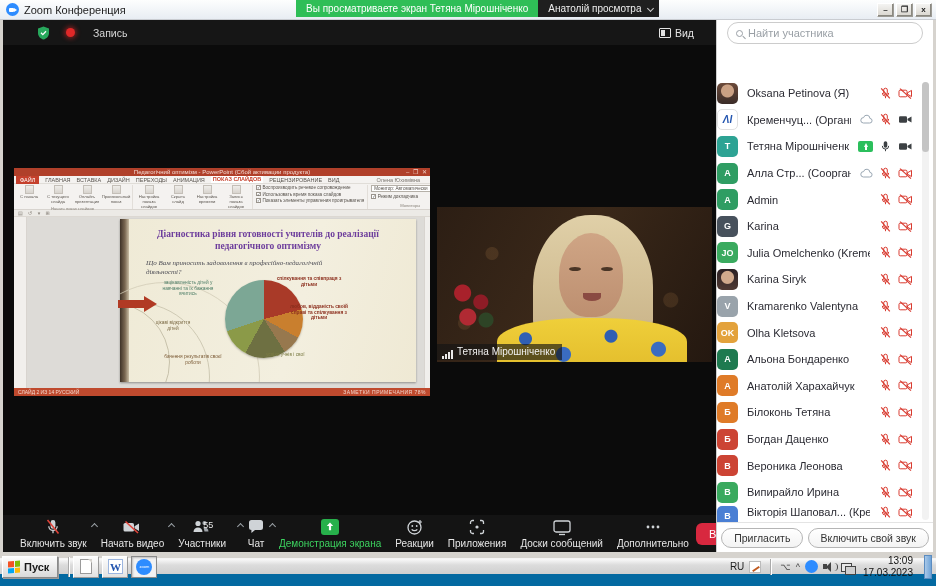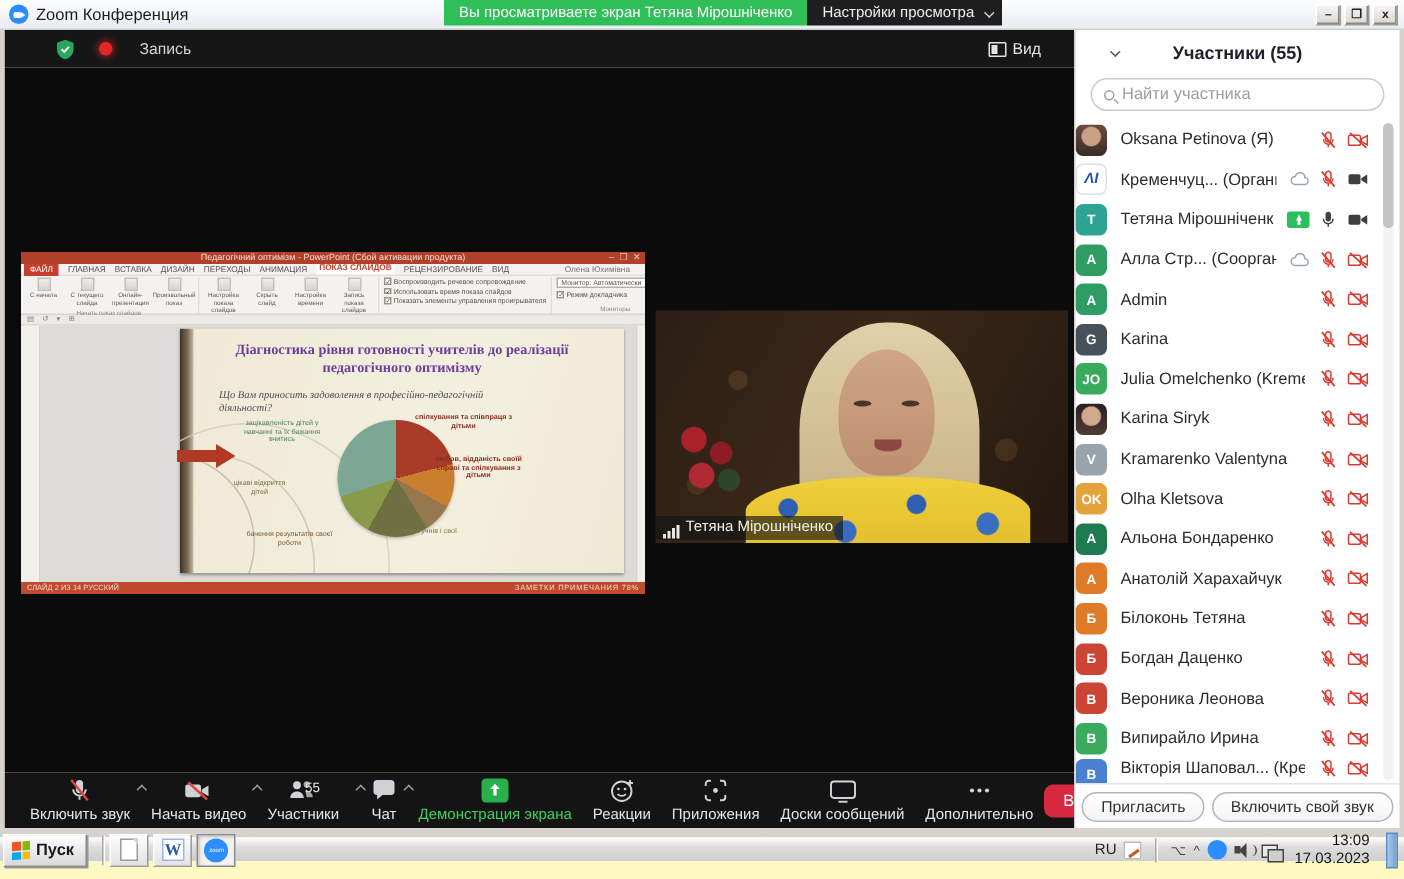--- a/index.html
+++ b/index.html
@@ -1,18 +1,18 @@
 <!DOCTYPE html>
 <html><head>
 <meta charset="utf-8">
 <style>
   * { margin:0; padding:0; box-sizing:border-box; }
   html,body { width:936px; height:586px; overflow:hidden; background:#000;
     font-family:"Liberation Sans", sans-serif; }
-  .stage { position:absolute; inset:0; width:936px; height:586px; background:#fef9c3; }
+  .stage { position:absolute; inset:0; width:936px; height:586px; background:#0369a1; }
 
   
   .titlebar { position:absolute; left:0; top:0; width:936px; height:20px;
     background:linear-gradient(#fdfefe,#e8edf3); border-bottom:1px solid #c9ccd1;
     display:flex; align-items:center; padding-left:6px; }
   .zoom-app-icon { width:13px; height:13px; border-radius:50%; background:#2d8cff;
     display:inline-block; margin-right:5px; position:relative; }
   .zoom-app-icon:after { content:""; position:absolute; left:3px; top:4.5px; width:5px; height:4px;
     background:#fff; border-radius:1px; }
   .zoom-app-icon:before { content:""; position:absolute; right:2px; top:4.5px;
@@ -271,21 +271,21 @@
     <div class="winbtns">
       <div class="wbtn">–</div>
       <div class="wbtn">❐</div>
       <div class="wbtn">x</div>
     </div>
   </div>
 
   <div class="banner">
     <div class="bgreen">Вы просматриваете экран Тетяна Мірошніченко</div>
     <div class="bdark">
-      <span>Настройки просмотра</span>
+      <span>Анатолій просмотра</span>
       <span class="chev chev-down"></span>
     </div>
   </div>
 
   <div class="meetingbar">
     <span class="shield">
       <svg width="13" height="14" viewBox="0 0 13 14">
           <path d="M6.5 0.5 12 2.5v4.5c0 3.4-2.4 5.7-5.5 6.5C3.4 12.7 1 10.4 1 7V2.5z" fill="#27a85c"></path>
           <path d="M4 6.8l1.8 1.8 3.2-3.4" stroke="#fff" stroke-width="1.3" fill="none"></path>
         </svg>
@@ -531,24 +531,20 @@
             <circle cx="9" cy="9" r="1.4" fill="#cfd3d7"></circle>
             <circle cx="14" cy="9" r="1.4" fill="#cfd3d7"></circle>
           </svg>
       </span>
       <span class="lbl">Дополнительно</span>
     </div>
     <div class="leave">Выйти</div>
   </div>
 
   <div class="panel">
-    <div class="panel-h">
-      <span class="chev-down"></span>
-      <div class="panel-title">Участники (55)</div>
-    </div>
     <div class="searchbox">
       <span class="mag"></span>
       <input type="text" placeholder="Найти участника" style="">
     </div>
     <div class="plist">
   <div class="p-row">
     <span class="avatar photo1"></span>
     <span class="p-name">Oksana Petinova (Я)</span>
     <span class="p-icons">
 

